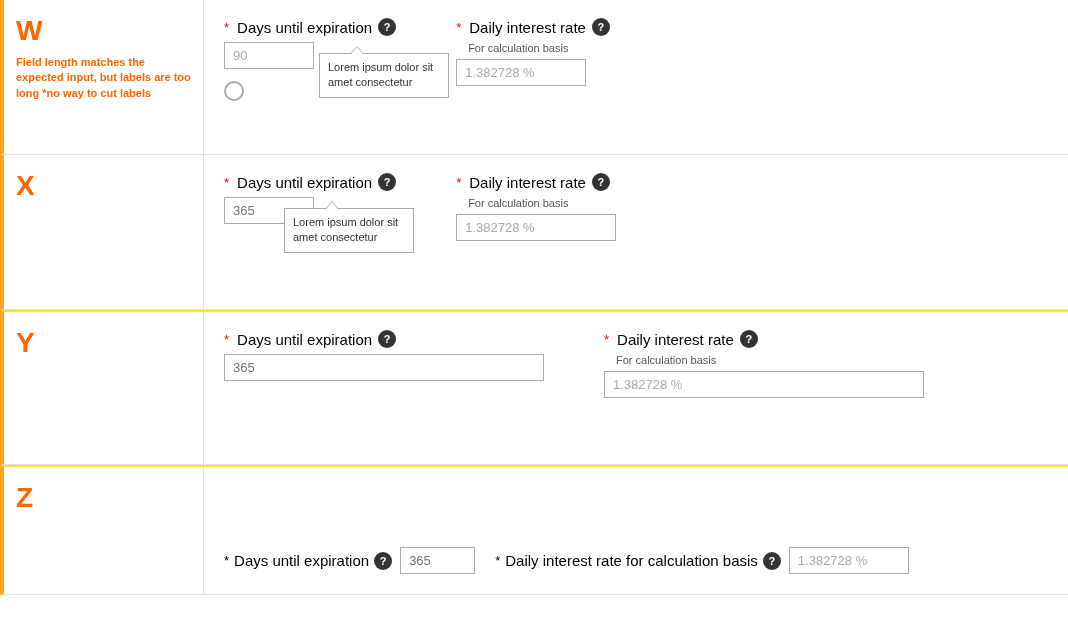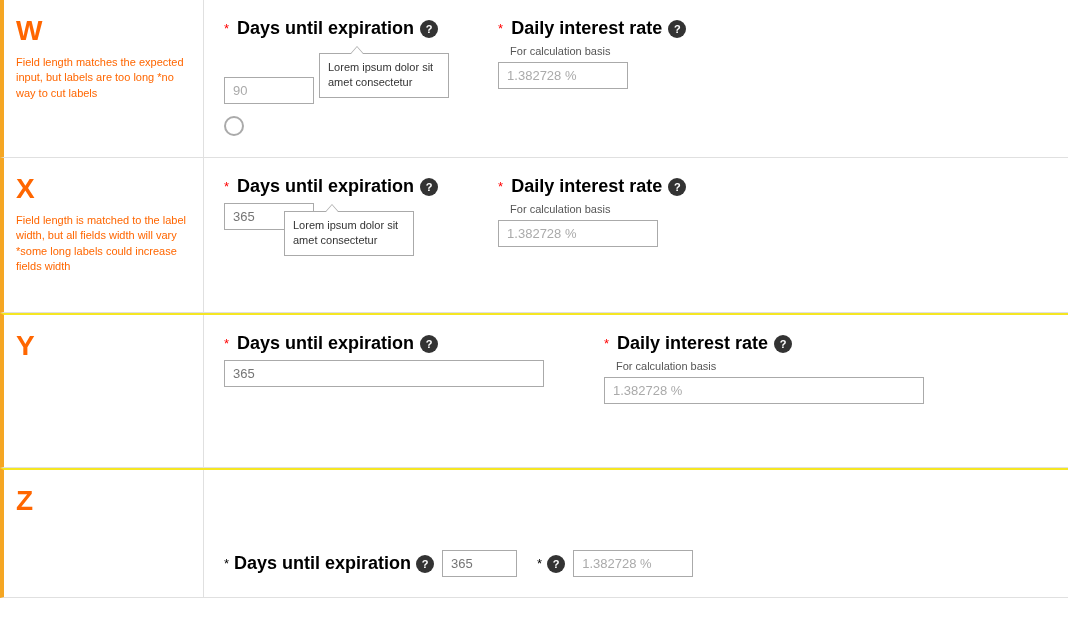--- a/index.html
+++ b/index.html
@@ -42,20 +42,21 @@
       font-size: 28px;
       font-weight: bold;
       color: #ff6600;
       margin-bottom: 8px;
     }
 
     .sidebar-text {
       font-size: 11px;
       color: #ff6600;
       line-height: 1.4;
+      font-weight: bold;
     }
 
     .content-area {
       flex: 1;
       padding: 18px 20px;
       display: flex;
       flex-direction: row;
       align-items: flex-start;
       gap: 60px;
     }
@@ -73,22 +74,22 @@
       font-size: 13px;
       font-weight: normal;
     }
 
     .field-label .required {
       color: red;
       margin-right: 2px;
     }
 
     .label-text {
-      font-weight: bold;
-      font-size: 18px;
+      font-weight: normal;
+      font-size: 15px;
     }
 
     .help-icon {
       display: inline-flex;
       align-items: center;
       justify-content: center;
       width: 18px;
       height: 18px;
       background: #333;
       color: #fff;
@@ -114,21 +115,20 @@
       outline: none;
     }
 
     
     .row-w .field-group-days {
       position: relative;
     }
 
     .row-w .input-days-w {
       width: 90px;
-      margin-top: 32px;
     }
 
     .row-w .input-interest-w {
       width: 130px;
     }
 
     
     .tooltip-w {
       position: absolute;
       top: 35px;
@@ -294,21 +294,20 @@
         </div>
         <div class="field-sublabel">For calculation basis</div>
         <input class="input-field input-interest-w" type="text" value="1.382728 %" style="">
       </div>
     </div>
   </div>
 
   <div class="row row-x">
     <div class="sidebar">
       <div class="sidebar-letter">X</div>
-      <div class="sidebar-text">Field length is matched to the label width, but all fields width will vary *some long labels could increase fields width</div>
     </div>
     <div class="content-area">
 
       <div class="field-group field-group-days">
         <div class="field-label">
           <span class="required">*</span>
           <span class="label-text">Days until expiration</span>
           <span class="help-icon">?</span>
         </div>
         <input class="input-field input-days-x" type="text" placeholder="365" style="">
@@ -367,20 +366,21 @@
           <span class="required">*</span>
           <span class="label-text">Days until expiration</span>
           <span class="help-icon">?</span>
         </div>
         <input class="input-field input-days-z" type="text" placeholder="365" style="">
       </div>
 
       <div style="display:flex; align-items:center; gap:8px;">
         <div style="display:flex;align-items:center;gap:5px;">
           <span class="required">*</span>
+          <span class="label-text">Daily interest rate for calculation basis</span>
           <span class="help-icon">?</span>
         </div>
         <input class="input-field input-interest-z" type="text" value="1.382728 %" style="">
       </div>
     </div>
   </div>
 
 </div>
 
 </body></html>

